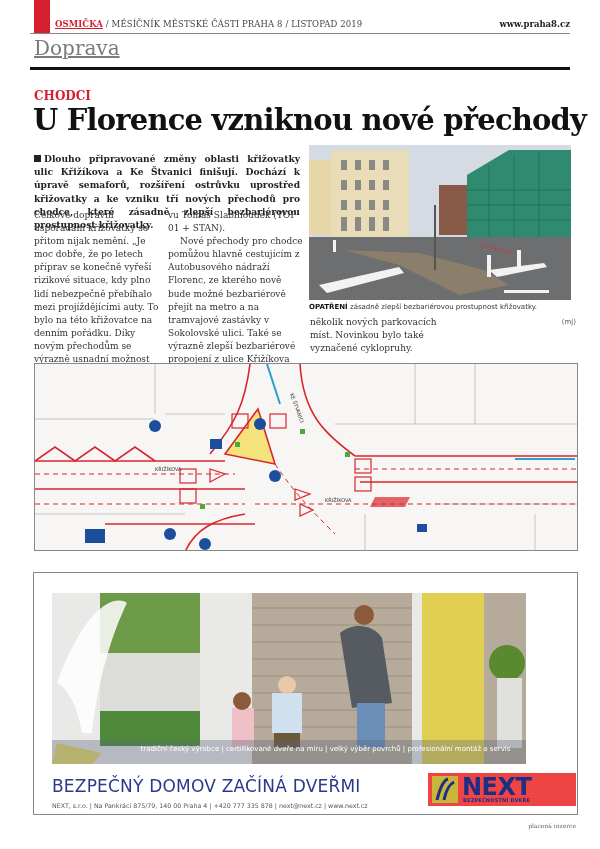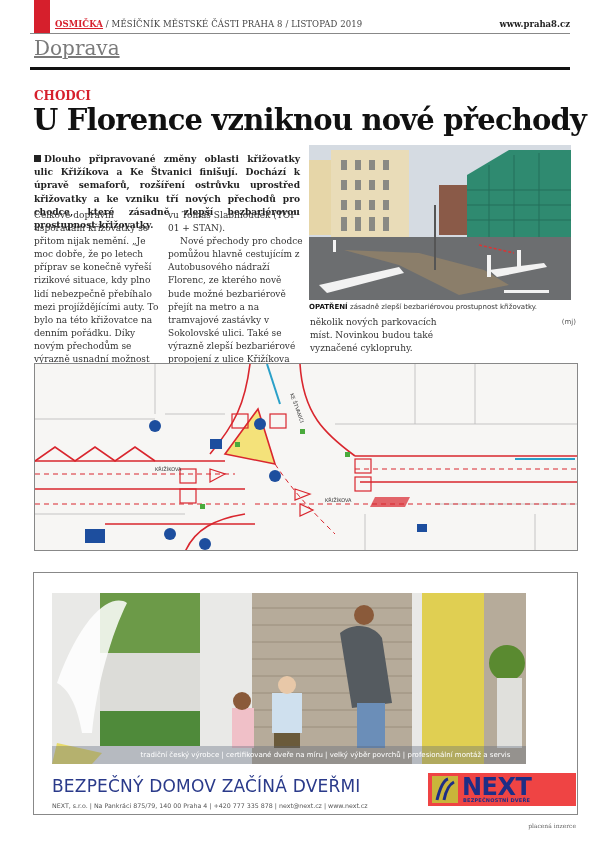--- a/index.html
+++ b/index.html
@@ -31,21 +31,21 @@
   .sig { float: right; font: 7px "DejaVu Sans", sans-serif; color: #555; margin-top: 2px; }
 
   .photo { position: absolute; left: 309px; top: 145px; width: 262px; height: 155px; overflow: hidden; background: #bfc7cf; }
   .caption { position: absolute; left: 309px; top: 303px; font: 7px "DejaVu Sans", sans-serif; color: #333; white-space: nowrap; }
   .caption b { font-weight: bold; color: #111; }
 
   .plan { position: absolute; left: 34px; top: 363px; width: 544px; height: 188px; border: 1px solid #888; background: #f7f6f4; overflow: hidden; }
 
   .ad { position: absolute; left: 33px; top: 572px; width: 545px; height: 243px; border: 1px solid #888; background: #fff; }
   .ad-photo { position: absolute; left: 18px; top: 20px; width: 474px; height: 171px; overflow: hidden; background: #d8d6d0; }
-  .ad-strip { position: absolute; left: 0; right: 0; bottom: 0; height: 18px; background: rgba(90,100,120,0.35); color: #fff; font: 7px "DejaVu Sans", sans-serif; text-align: center; line-height: 18px; padding-left: 73px; }
+  .ad-strip { position: absolute; left: 0; right: 0; bottom: 0; height: 24px; background: rgba(90,100,120,0.35); color: #fff; font: 7px "DejaVu Sans", sans-serif; text-align: center; line-height: 18px; padding-left: 73px; }
   .ad-slogan { position: absolute; left: 18px; top: 203px; font: 17px "DejaVu Sans", sans-serif; color: #2a3a8a; letter-spacing: 0.2px; }
   .ad-contact { position: absolute; left: 18px; top: 229px; font: 6.3px "DejaVu Sans", sans-serif; color: #555; white-space: nowrap; }
   .ad-logo { position: absolute; left: 394px; top: 200px; width: 148px; height: 33px; background: #ef4444; }
   .ad-logo .mark { position: absolute; left: 4px; top: 3px; width: 26px; height: 27px; background: #c9b53a; }
   .ad-logo .name { position: absolute; left: 34px; top: 0px; font: bold 24px "DejaVu Sans", sans-serif; color: #1e2e86; letter-spacing: -0.5px; }
   .ad-logo .sub { position: absolute; left: 35px; top: 24px; font: bold 5px "DejaVu Sans", sans-serif; color: #1e2e86; letter-spacing: 0.2px; }
   .paid-note { position: absolute; right: 24px; top: 822px; font: 6px "DejaVu Serif", serif; color: #666; }
 </style>
 </head>
 <body>
@@ -68,21 +68,21 @@
 </div>
 
 <div class="col col1">
   <p>Celkové dopravní uspořádání křižovatky se přitom nijak nemění. „Je moc dobře, že po letech příprav se konečně vyřeší rizikové situace, kdy plno lidí nebezpečně přebíhalo mezi projíždějícími auty. To bylo na této křižovatce na denním pořádku. Díky novým přechodům se výrazně usnadní možnost přejít tuto vytíženou křižovatku. Oceňuji, že se to podařilo bez citelného snížení kapacity průjezdu pro automobily a autobusy,“ konstatoval radní pro dopra-</p>
 </div>
 <div class="col col2">
   <p>vu Tomáš Slabihoudek (TOP 01 + STAN).</p>
   <p class="ind">Nové přechody pro chodce pomůžou hlavně cestujícím z Autobusového nádraží Florenc, ze kterého nově bude možné bezbariérově přejít na metro a na tramvajové zastávky v Sokolovské ulici. Také se výrazně zlepší bezbariérové propojení z ulice Křižíkova do ulice Na Florenci a zpět. Snadnější přístup určitě ocení návštěvníci Muzea hlavního města Prahy. V Křižíkově ulici vznikne navíc</p>
 </div>
 <div class="col col3">
-  <p>několik nových parkovacích míst. Novinkou budou také vyznačené cyklopruhy.</p>
+  <p>několik nových parkovacích míst. Novinkou bylo také vyznačené cyklopruhy.</p>
 </div>
 <div class="col col4">
   <span class="sig">(mj)</span>
 </div>
 
 <div class="photo">
   <svg width="262" height="155" viewBox="0 0 262 155">
     <rect width="262" height="95" fill="#d5dbe2"></rect>
     <rect x="0" y="15" width="22" height="75" fill="#e6d6a8"></rect>
     <rect x="22" y="5" width="78" height="88" fill="#e9dcb8"></rect>

